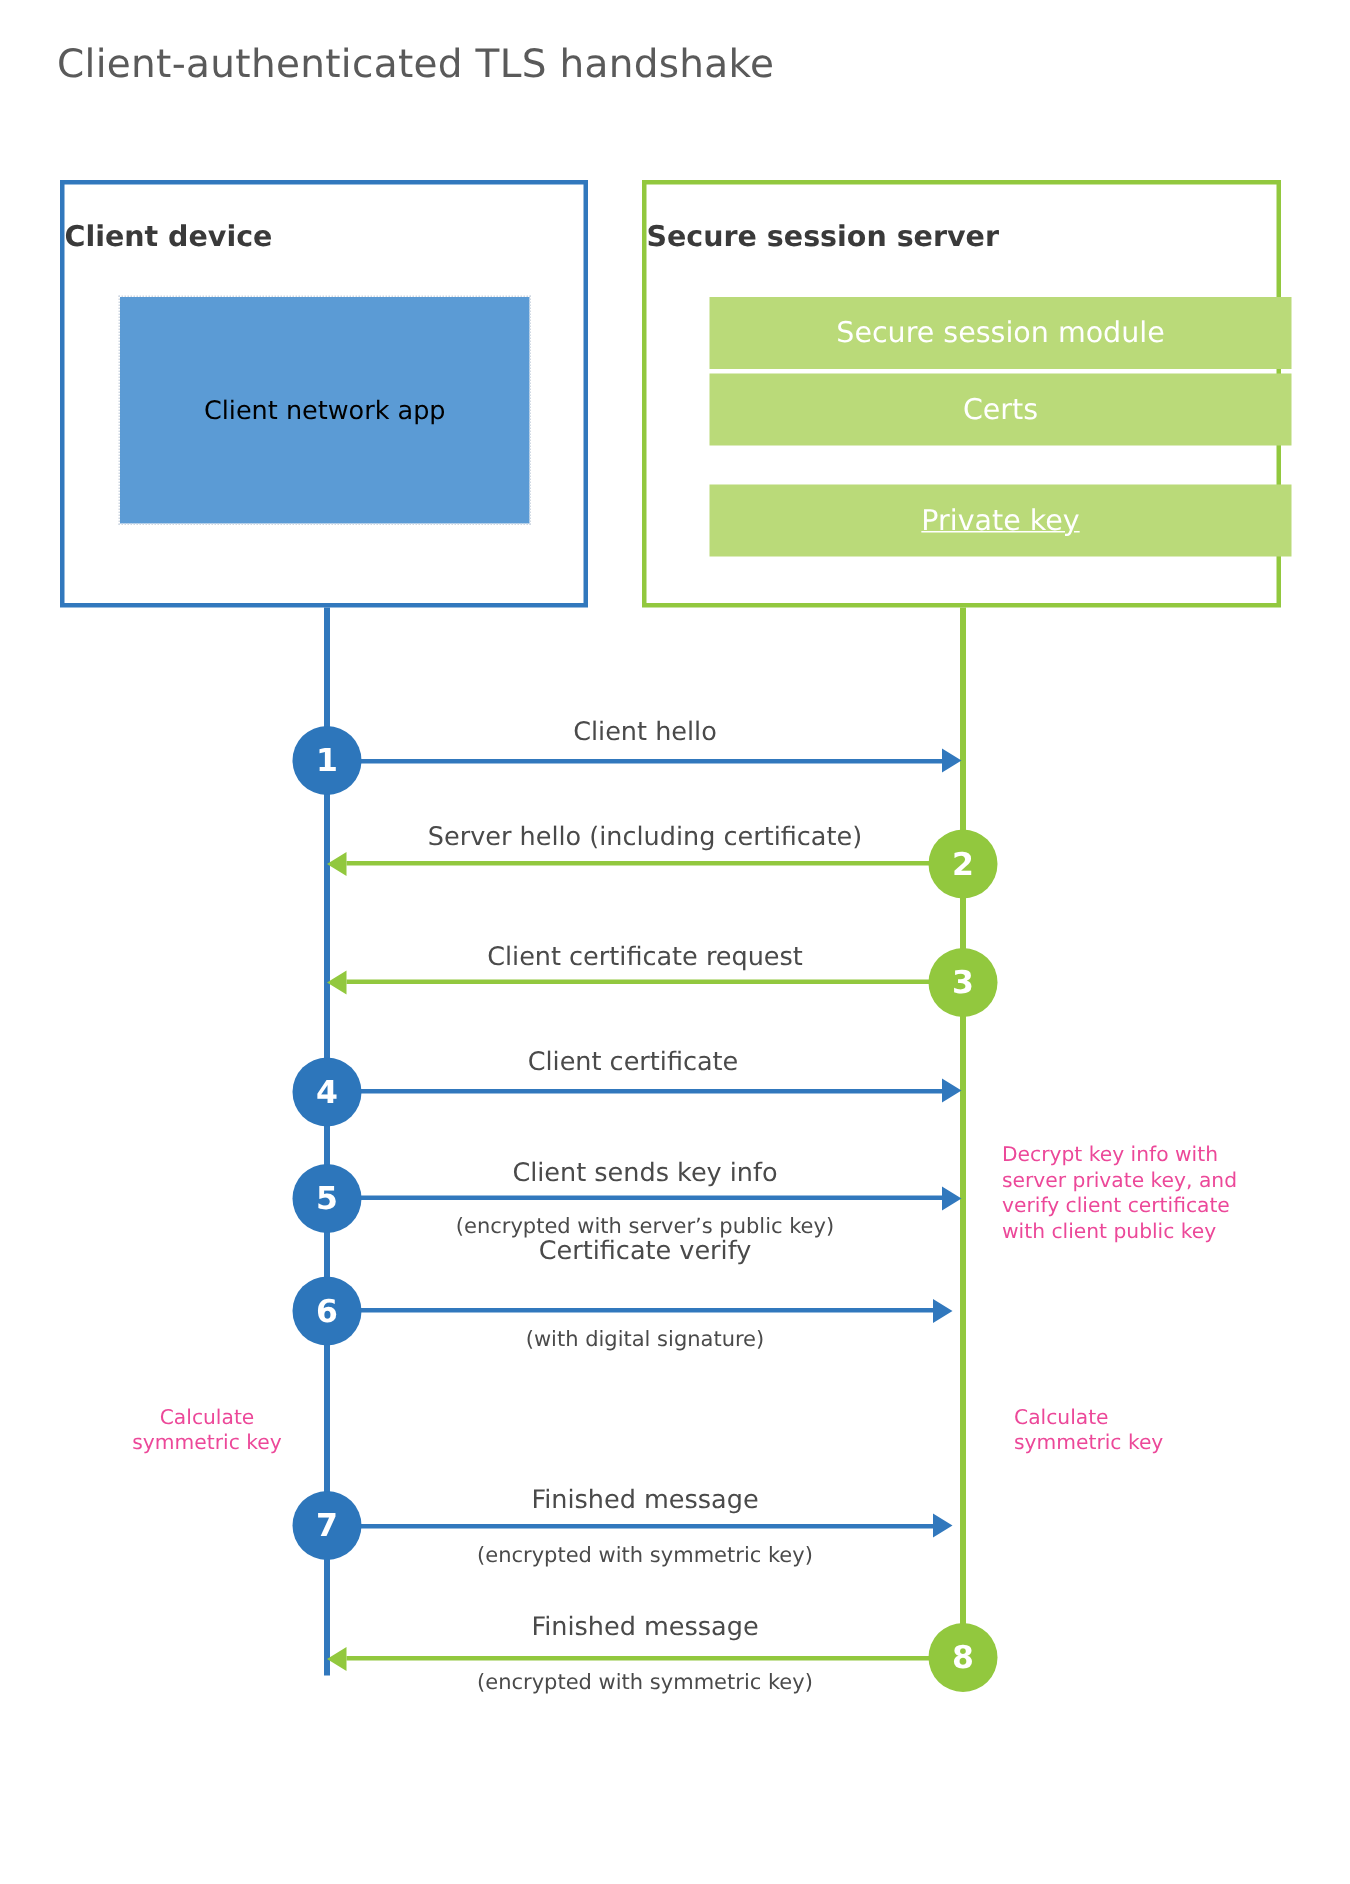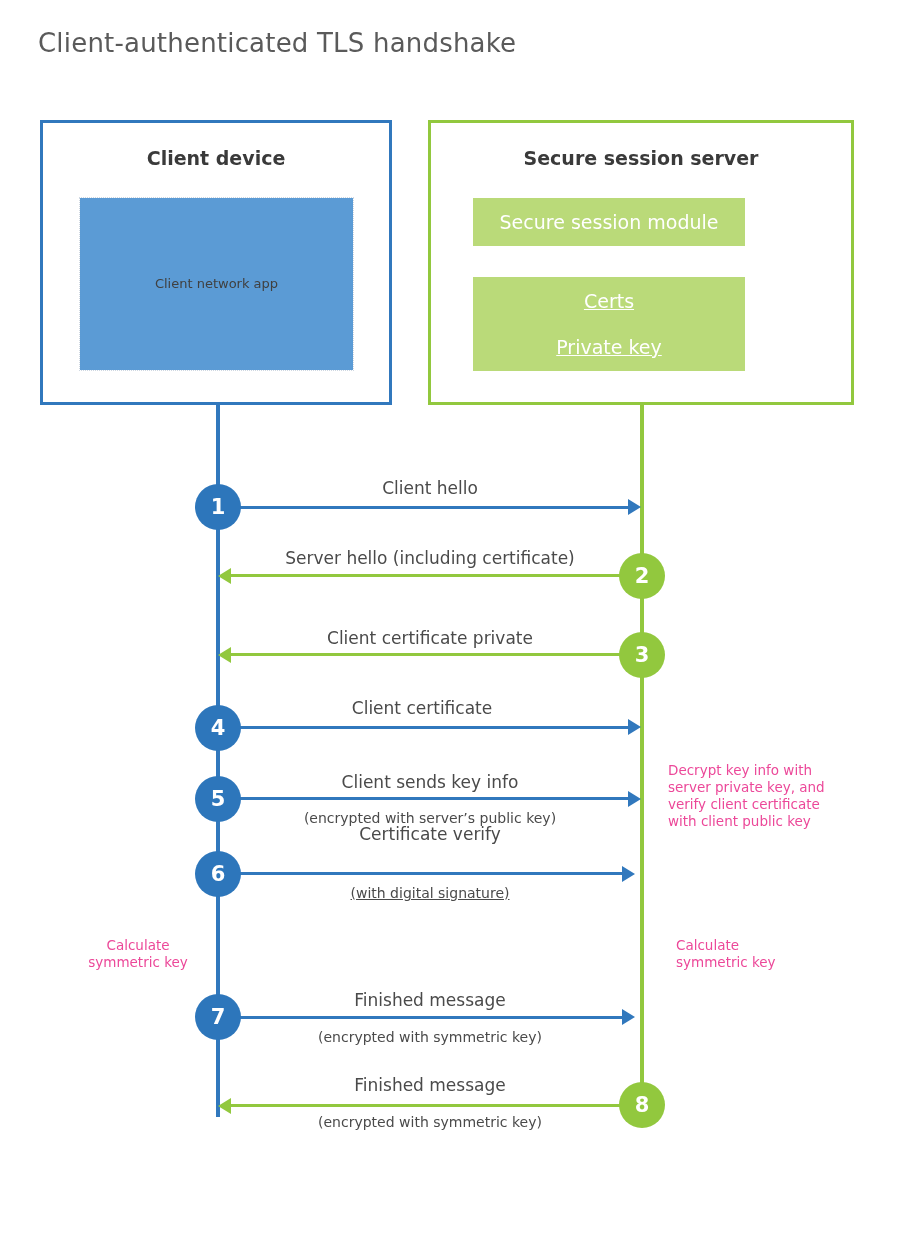--- a/index.html
+++ b/index.html
@@ -46,58 +46,57 @@
     top: 120px;
     width: 426px;
     height: 285px;
     border: 3px solid #92c83e;
   }
   .participant-title {
     position: absolute;
     top: 24px;
     left: 0;
     right: 0;
-    text-align: center;
     font-size: 19px;
     font-weight: bold;
     color: #3a3a3a;
   }
 
   #client-app-block {
     position: absolute;
     left: 37px;
     top: 75px;
     width: 273px;
-    height: 172px;
+    height: 151px;
     background: #5b9bd5;
-    color: #404040;
-    font-size: 13px;
+    color: #000000;
+    font-size: 17px;
     line-height: 26px;
     display: flex;
     align-items: center;
     justify-content: center;
     text-align: center;
     outline: 1px dotted #cfd8e2;
   }
 
   .server-bar {
     position: absolute;
     left: 42px;
-    width: 272px;
+    width: 388px;
     height: 48px;
     background: #bada79;
     color: #ffffff;
     font-size: 19px;
     display: flex;
     align-items: center;
     justify-content: center;
     text-align: center;
   }
   #server-bar-0 { top: 75px; }
-  #server-bar-1 { top: 154px; text-decoration: underline; }
+  #server-bar-1 { top: 126px; }
   #server-bar-2 { top: 200px; text-decoration: underline; }
 
   
   .lifeline {
     position: absolute;
     width: 4px;
   }
   #client-lifeline {
     left: 216px;
     top: 405px;
@@ -208,40 +207,40 @@
 <div class="step-label" style="left:218px; top:478px; width:424px;">Client hello</div>
 <div class="arrow-line blue" style="left:218px; top:506px; width:410px;"></div>
 <div class="arrow-head right blue" style="left:628px; top:499px;"></div>
 <div class="step-badge blue" style="left:195px; top:484px;">1</div>
 
 <div class="step-label" style="left:218px; top:548px; width:424px;">Server hello (including certificate)</div>
 <div class="arrow-line green" style="left:231px; top:574px; width:409px;"></div>
 <div class="arrow-head left green" style="left:218px; top:568px;"></div>
 <div class="step-badge green" style="left:619px; top:553px;">2</div>
 
-<div class="step-label" style="left:218px; top:628px; width:424px;">Client certificate private</div>
+<div class="step-label" style="left:218px; top:628px; width:424px;">Client certificate request</div>
 <div class="arrow-line green" style="left:231px; top:653px; width:409px;"></div>
 <div class="arrow-head left green" style="left:218px; top:647px;"></div>
 <div class="step-badge green" style="left:619px; top:632px;">3</div>
 
 <div class="step-label" style="left:210px; top:698px; width:424px;">Client certificate</div>
 <div class="arrow-line blue" style="left:218px; top:726px; width:410px;"></div>
 <div class="arrow-head right blue" style="left:628px; top:719px;"></div>
 <div class="step-badge blue" style="left:195px; top:705px;">4</div>
 
 <div class="step-label" style="left:218px; top:772px; width:424px;">Client sends key info</div>
 <div class="arrow-line blue" style="left:218px; top:797px; width:410px;"></div>
 <div class="arrow-head right blue" style="left:628px; top:791px;"></div>
 <div class="step-sublabel" style="left:218px; top:810px; width:424px;">(encrypted with server’s public key)</div>
 <div class="step-badge blue" style="left:195px; top:776px;">5</div>
 
 <div class="step-label" style="left:218px; top:824px; width:424px;">Certificate verify</div>
 <div class="arrow-line blue" style="left:218px; top:872px; width:404px;"></div>
 <div class="arrow-head right blue" style="left:622px; top:866px;"></div>
-<div class="step-sublabel" style="left:218px; top:885px; width:424px;text-decoration:underline;">(with digital signature)</div>
+<div class="step-sublabel" style="left:218px; top:885px; width:424px;">(with digital signature)</div>
 <div class="step-badge blue" style="left:195px; top:851px;">6</div>
 
 <div class="step-label" style="left:218px; top:990px; width:424px;">Finished message</div>
 <div class="arrow-line blue" style="left:218px; top:1016px; width:404px;"></div>
 <div class="arrow-head right blue" style="left:622px; top:1009px;"></div>
 <div class="step-sublabel" style="left:218px; top:1029px; width:424px;">(encrypted with symmetric key)</div>
 <div class="step-badge blue" style="left:195px; top:994px;">7</div>
 
 <div class="step-label" style="left:218px; top:1075px; width:424px;">Finished message</div>
 <div class="arrow-line green" style="left:231px; top:1104px; width:409px;"></div>

